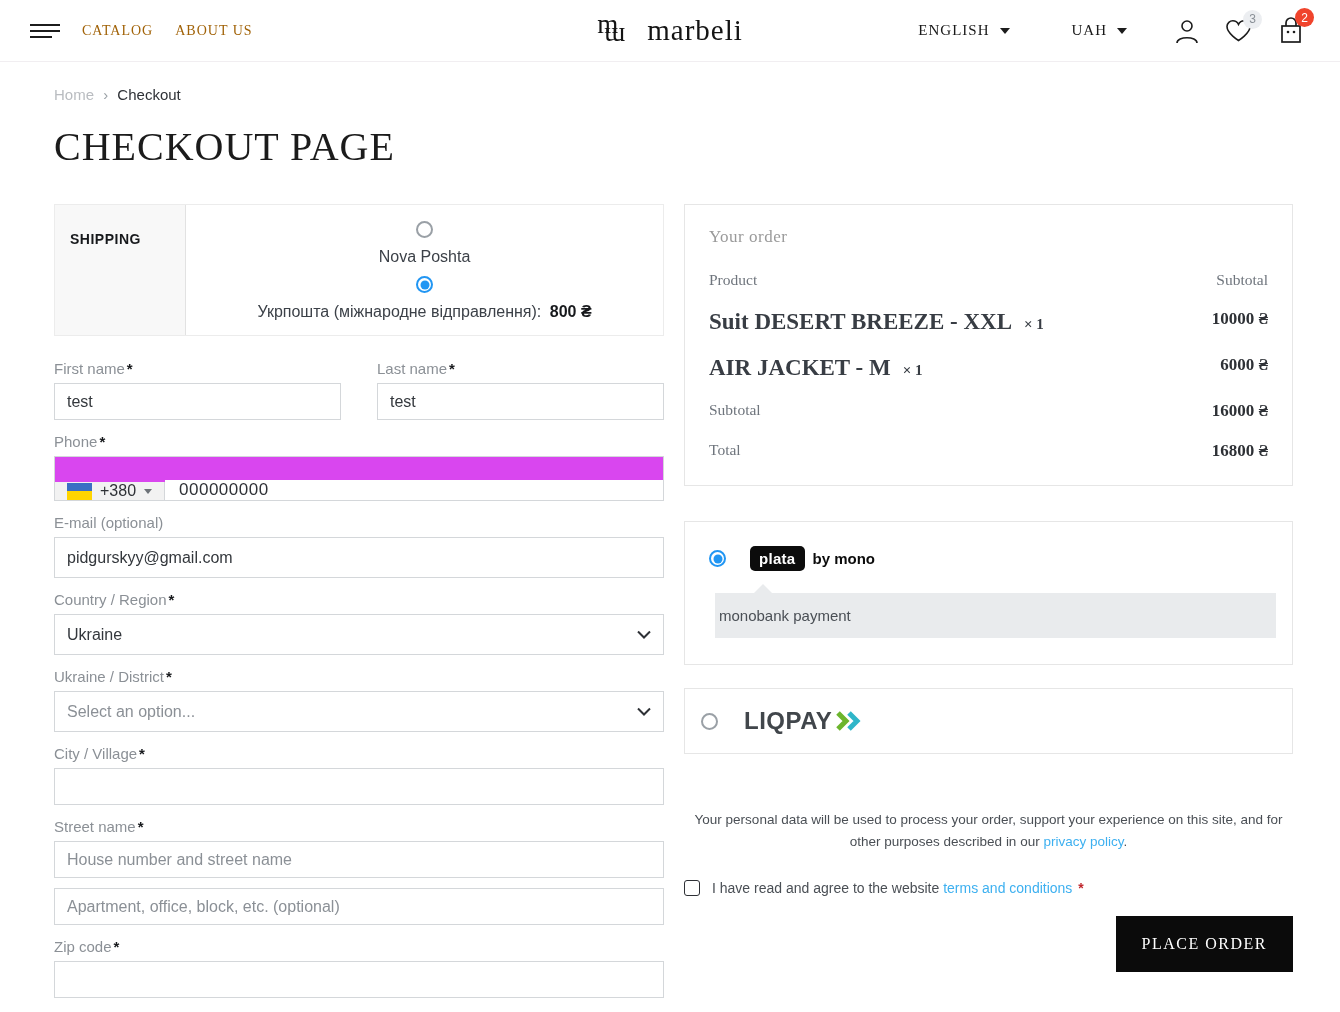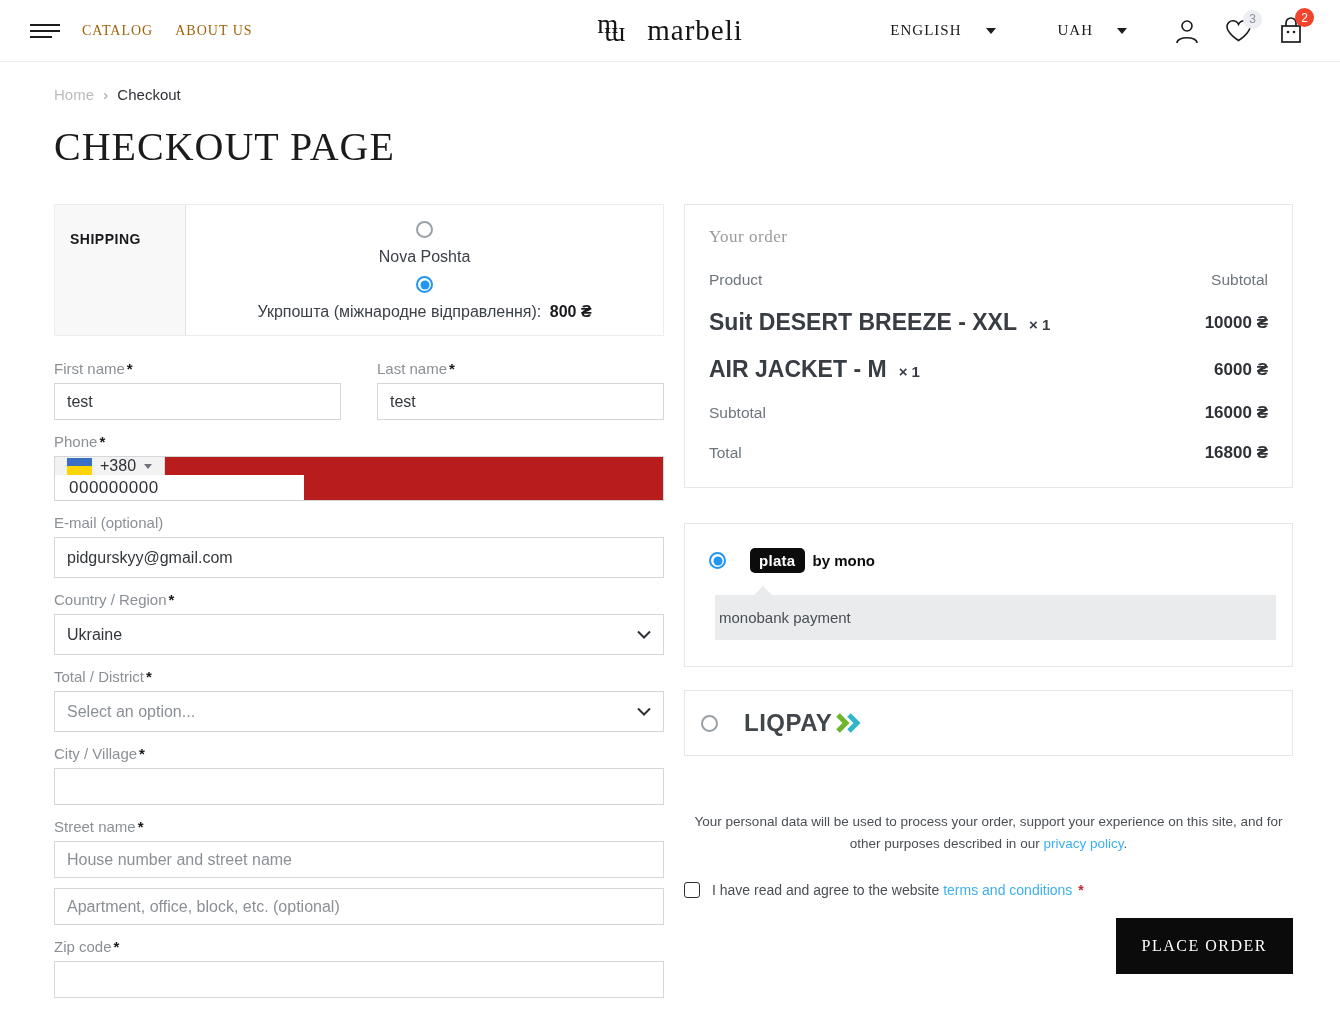--- a/index.html
+++ b/index.html
@@ -24,21 +24,21 @@
   .nav-link { font-family:"Liberation Serif",serif; font-size:14px; letter-spacing:1px; color:#a16207; text-decoration:none; cursor:pointer; }
   .h-center { position:absolute; left:50%; top:50%; transform:translate(-50%,-50%); display:flex; align-items:center; gap:10px; }
   .monogram { position:relative; width:40px; height:34px; display:inline-block; }
   .monogram .m1, .monogram .m2 {
     position:absolute; font-family:"Liberation Serif",serif; font-size:27px; line-height:1; color:#141414; font-weight:400;
   }
   .monogram .m1 { left:0; top:-3px; }
   .monogram .m2 { left:7px; top:9px; transform:rotate(180deg); }
   .logo-text { font-family:"Liberation Serif",serif; font-size:29px; color:#141414; letter-spacing:1px; }
   .h-right { display:flex; align-items:center; gap:26px; }
-  .h-pick { display:flex; align-items:center; gap:24px; cursor:pointer; }
+  .h-pick { display:flex; align-items:center; gap:10px; cursor:pointer; }
   .h-pick .lbl { font-family:"Liberation Serif",serif; font-size:15px; letter-spacing:1px; color:#191919; }
   .caret-down { width:0; height:0; border-left:5px solid transparent; border-right:5px solid transparent; border-top:6px solid #1c1c1c; display:inline-block; }
   .icon-btn { position:relative; cursor:pointer; display:inline-flex; }
   .icon-btn svg { display:block; }
   .badge { position:absolute; top:-9px; right:-10px; min-width:19px; height:19px; border-radius:50%;
     font-size:12px; display:flex; align-items:center; justify-content:center; padding:0 4px; }
   .badge.gray { background:#eceef1; color:#8a9097; }
   .badge.red { background:#f0442c; color:#fff; }
 
   
@@ -66,41 +66,41 @@
   .ship-price { font-weight:bold; color:#17191c; margin-left:4px; }
 
   
   .f-row2 { display:grid; grid-template-columns:1fr 1fr; column-gap:36px; }
   .f-group { margin-bottom:13px; }
   .f-label { font-size:15px; color:#8b9096; margin-bottom:6px; display:block; }
   .req { color:#17191c; font-weight:bold; margin-left:2px; }
   .txt-input { width:100%; height:37px; border:1px solid #d4d7da; background:#fff; padding:0 12px;
     font-size:16px; color:#33373c; font-family:"Liberation Sans",sans-serif; outline:none; }
   .txt-input::placeholder { color:#8b9096; }
-  .phone-wrap { display:flex; height:45px; border:1px solid #d4d7da; background:#b91c1c; align-items:flex-start;flex-direction:column; }
+  .phone-wrap { display:flex; height:45px; border:1px solid #d4d7da; background:#d946ef; align-items:flex-end; }
   .phone-prefix { display:flex; align-items:center; gap:8px; background:#f2f2f2; padding:0 12px; border-right:1px solid #d4d7da; cursor:pointer; }
   .flag-ua { width:25px; height:17px; display:flex; flex-direction:column; flex:none; }
   .flag-ua i:first-child { flex:1; background:#3b6fc4; }
   .flag-ua i:last-child { flex:1; background:#ffd500; }
   .phone-code { font-size:16px; color:#2e3136; }
   .tiny-caret { width:0; height:0; border-left:4px solid transparent; border-right:4px solid transparent; border-top:5px solid #6d7278; }
   .phone-input { border:none; flex:1; font-size:17px; color:#2e3136; padding:0 14px; outline:none; letter-spacing:.5px; font-family:"Liberation Sans",sans-serif; }
   .select-box { position:relative; height:41px; border:1px solid #d4d7da; background:#fff; display:flex; align-items:center;
     padding:0 34px 0 12px; font-size:16px; color:#33373c; cursor:pointer; }
   .select-box .muted { color:#8b9096; }
   .select-box svg { position:absolute; right:12px; top:50%; transform:translateY(-50%); }
 
   .note-bar { margin-top:28px; background:#f2f2f2; height:50px; display:flex; align-items:center; gap:12px; padding:0 24px;
     font-size:17px; color:#16191d; cursor:pointer; }
 
   
   .panel { border:1px solid #e6e6e6; background:#fff; }
   .order-panel { padding:22px 24px 20px; }
   .order-title { font-family:"Liberation Serif",serif; font-size:17px; color:#9a9a9a; letter-spacing:.5px; margin-bottom:24px; }
-  .o-row { display:flex; justify-content:space-between; align-items:center; margin-bottom:20px; }
+  .o-row { display:flex; justify-content:space-between; align-items:flex-start; margin-bottom:20px;font-family:Liberation Serif, serif; }
   .o-head { font-size:15.5px; color:#6f757d; }
   .o-item-name { font-size:23px; font-weight:bold; color:#383d44; }
   .o-qty { font-weight:bold; font-size:15px; margin-left:12px; color:#383d44; }
   .o-price { font-size:17px; font-weight:bold; color:#2e3136; white-space:nowrap; }
   .o-sub { font-size:15.5px; color:#6f757d; }
 
   
   .pay-box { margin-top:35px; padding:16px 16px 26px; }
   .pay-head { display:flex; align-items:center; gap:24px; padding:8px 0 0 8px; cursor:pointer; }
   .plata-badge { background:#0c0c0c; color:#fff; font-weight:bold; font-size:15px; padding:4px 9px; border-radius:5px; letter-spacing:.3px; }
@@ -238,21 +238,21 @@
         <label class="f-label"><span>Country / Region</span><span class="req">*</span></label>
         <div class="select-box">
           <span>Ukraine</span>
           <svg width="14" height="9" viewBox="0 0 14 9">
               <polyline points="1,1 7,7 13,1" fill="none" stroke="#2e3136" stroke-width="2"></polyline>
             </svg>
         </div>
       </div>
 
       <div class="f-group">
-        <label class="f-label"><span>Total / District</span><span class="req">*</span></label>
+        <label class="f-label"><span>Ukraine / District</span><span class="req">*</span></label>
         <div class="select-box">
           <span class="muted">Select an option...</span>
           <svg width="14" height="9" viewBox="0 0 14 9">
               <polyline points="1,1 7,7 13,1" fill="none" stroke="#2e3136" stroke-width="2"></polyline>
             </svg>
         </div>
       </div>
 
       <div class="f-group">
         <label class="f-label"><span>City / Village</span><span class="req">*</span></label>

